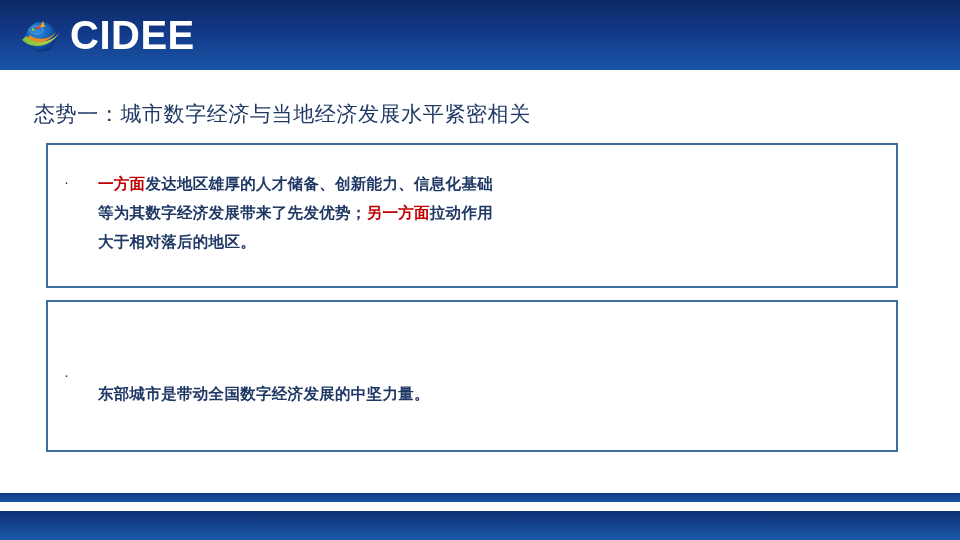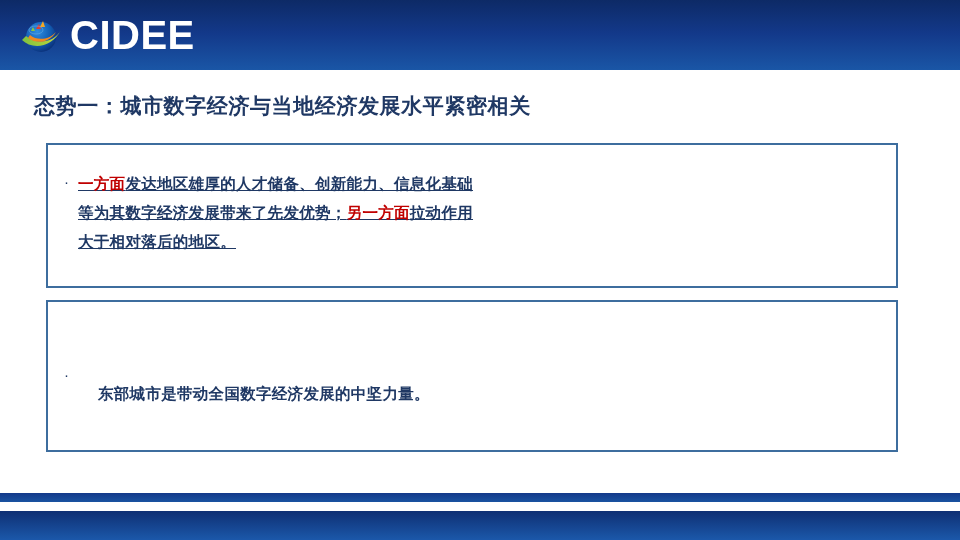--- a/index.html
+++ b/index.html
@@ -40,23 +40,23 @@
     letter-spacing: 0.5px;
     color: #ffffff;
     line-height: 48px;
     font-family: "Liberation Sans", sans-serif;
     text-align: right;
   }
 
   
   .slide-title {
     position: absolute;
-    left: 34px; top: 92px;
+    left: 34px; top: 100px;
     font-size: 21px;
-    font-weight: bold;
+    font-weight: normal;
     color: #1f3864;
     letter-spacing: 0.6px;
     white-space: nowrap;
   }
 
   
   .content-box {
     position: absolute;
     border: 2px solid #3d6d9e;
     background: #ffffff;
@@ -88,21 +88,21 @@
     line-height: 26px;
     text-align: left;
   }
   .bullet-body {
     font-size: 15.5px;
     font-weight: bold;
     color: #1f3864;
     line-height: 29px;
     letter-spacing: 0.3px;
   }
-  #bullet-one .bullet-body { max-width: 410px; text-decoration: underline; }
+  #bullet-one .bullet-body { margin-left: 20px; max-width: 410px; }
   #bullet-two .bullet-body { margin-left: 20px; margin-top: 17px; }
   .hl-red { color: #c00000; }
 
   
   .crowd-art {
     position: absolute;
     left: 494px; top: 168px;
     width: 176px; height: 105px;
   }
   

